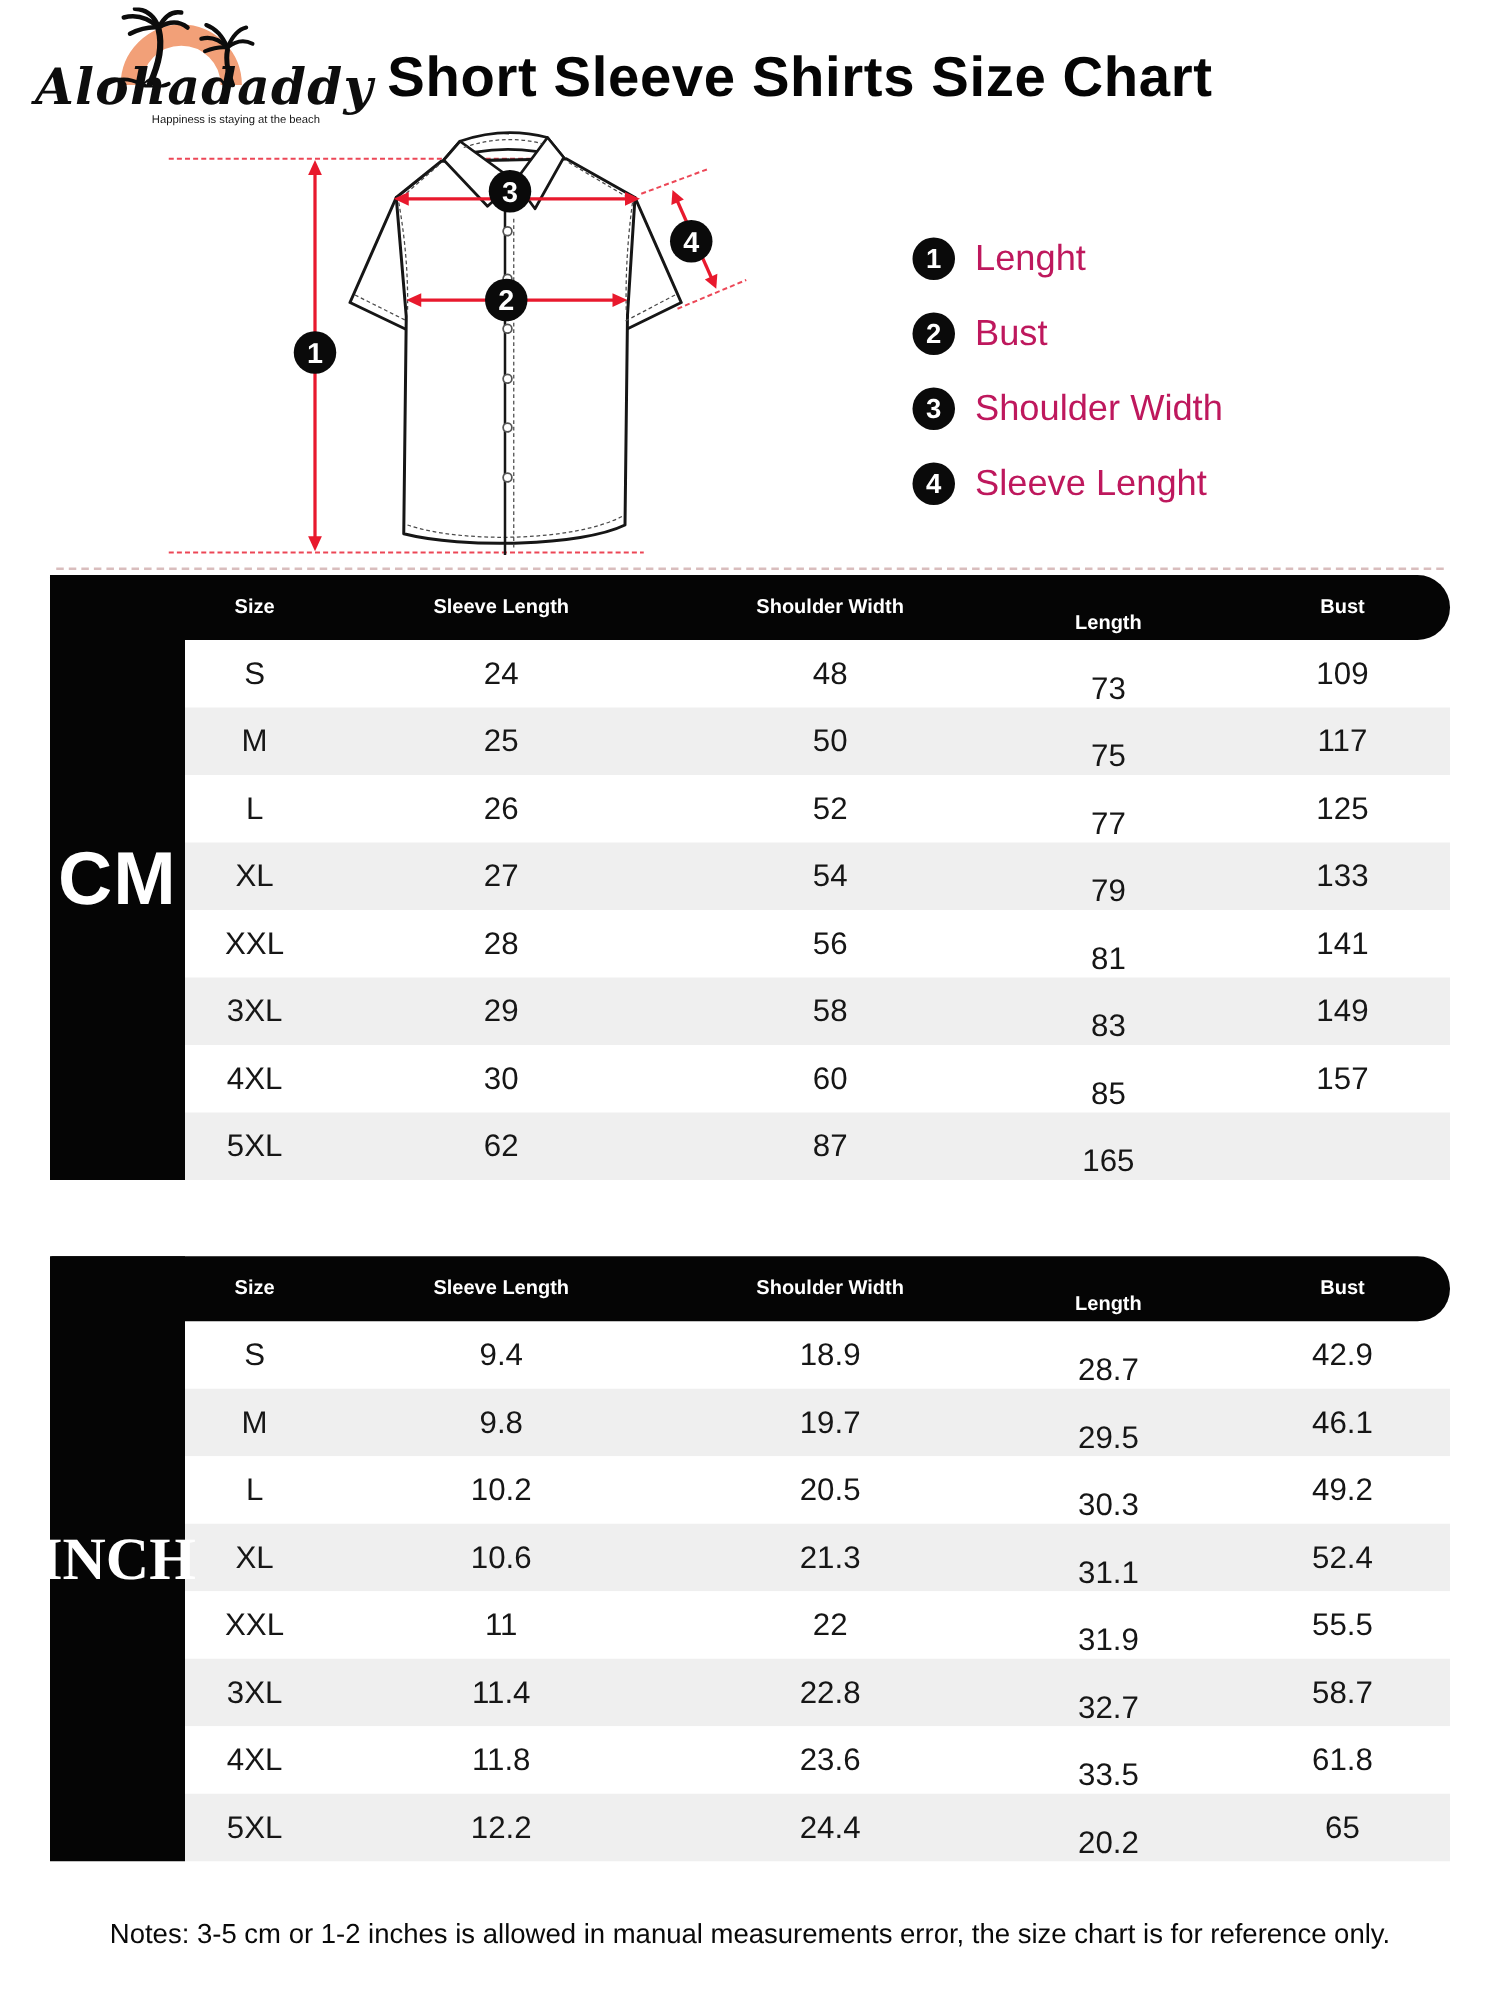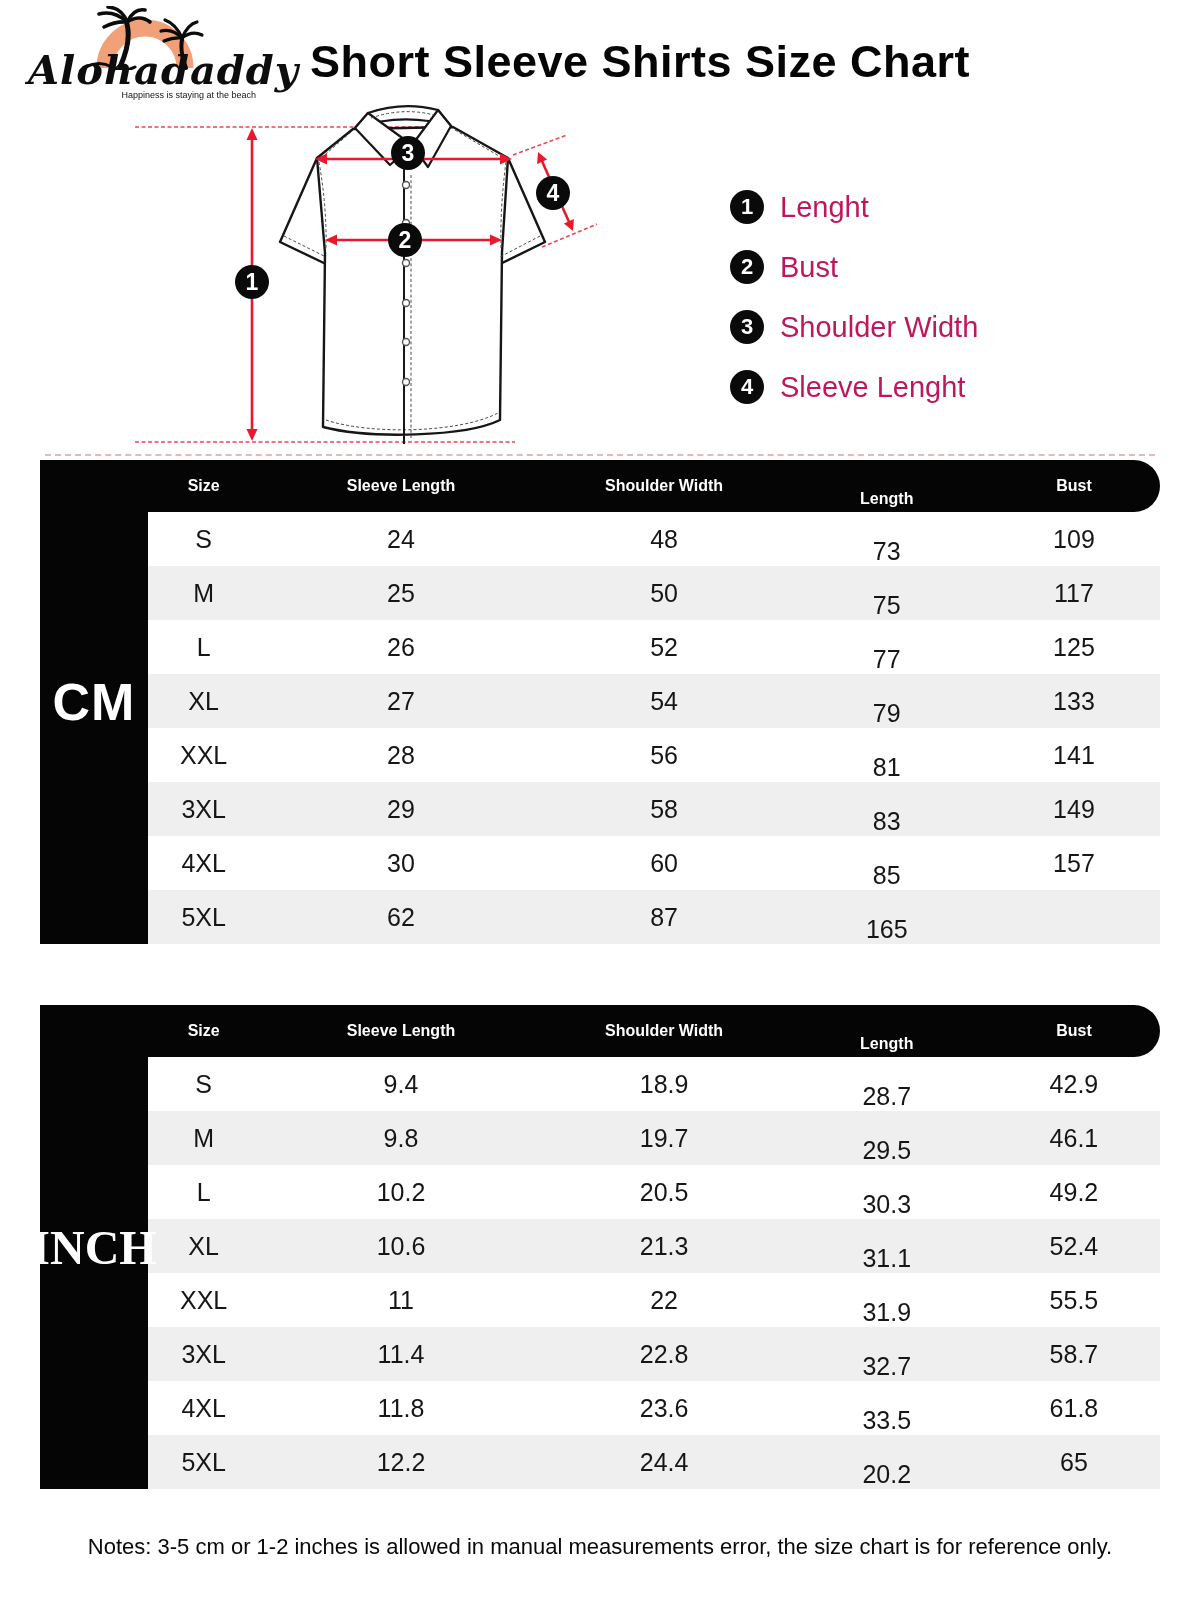--- a/index.html
+++ b/index.html
@@ -27,21 +27,21 @@
 
   .sep-dash { position:absolute; top:454px; left:45px; width:1110px; border-top:2px dashed #d9bdbd; }
 
   
   .size-table { position:absolute; left:40px; width:1120px; height:484px; }
   .size-table.cm   { top:460px; }
   .size-table.inch { top:1005px; }
   .tbl-sidebar { position:absolute; left:0; top:0; bottom:0; width:108px; background:#050505;
                  display:flex; align-items:center; justify-content:center; }
   .unit-label { color:#fff; font-weight:700; }
-  .cm .unit-label { font-size:52px; letter-spacing:1px; }
+  .cm .unit-label { font-size:60px; letter-spacing:1px; }
   .inch .unit-label { font-size:48px;font-family:Liberation Serif, serif; }
   .tbl-head { position:relative; margin-left:0; height:52px; background:#050505;
               border-radius:2px 26px 26px 2px; display:flex; align-items:center; padding-left:108px; }
   .th { color:#ffffff; font-size:16px; font-weight:700; text-align:center; }
   .tbl-body { margin-left:108px; }
   .tr { display:flex; height:54px; align-items:center; background:#ffffff; }
   .tr:nth-child(even) { background:#efefef; }
   .td { font-size:25px; color:#161616; text-align:center; }
   .th:nth-child(1), .td:nth-child(1) { width:11%; }
   .th:nth-child(2), .td:nth-child(2) { width:28%; }

